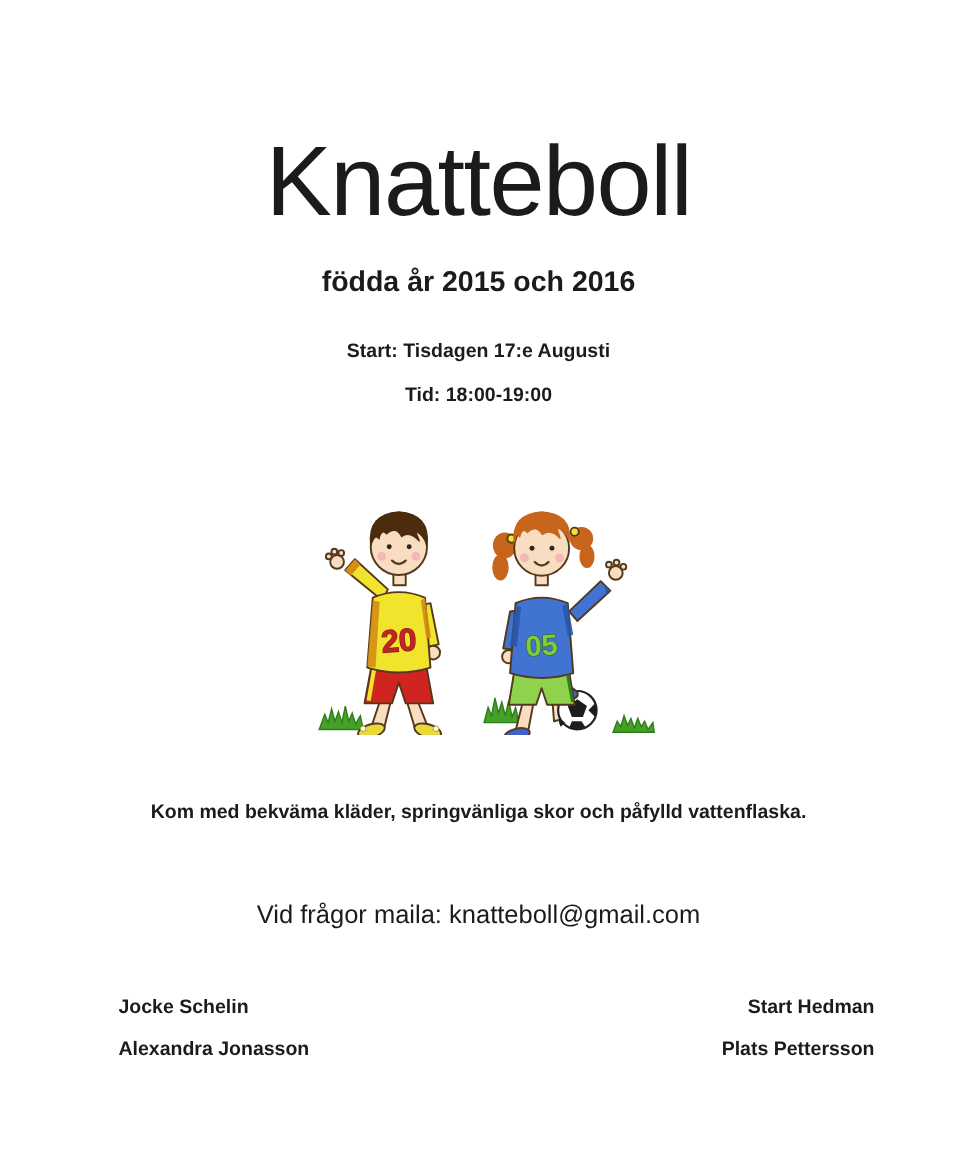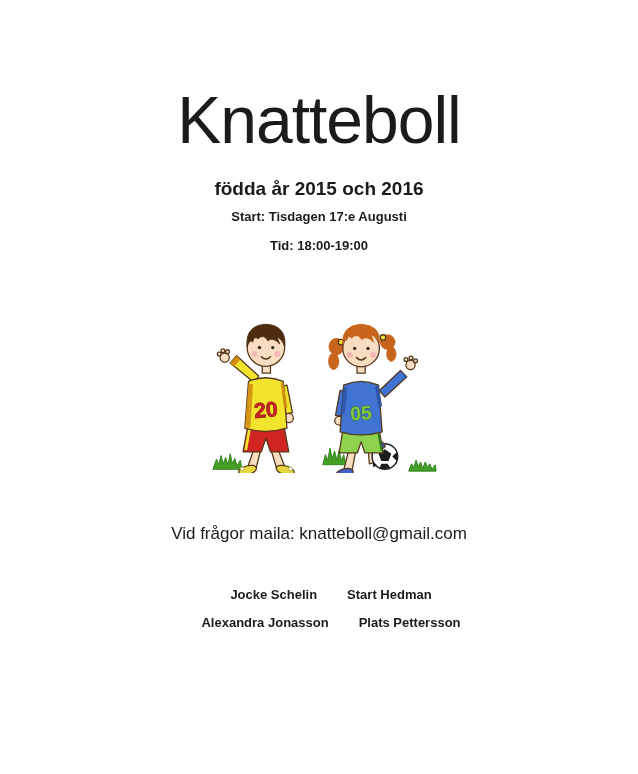--- a/index.html
+++ b/index.html
@@ -30,21 +30,21 @@
     font-size: 19px;
     font-weight: 700;
     line-height: 23px;
   }
   .detail {
     margin: 13px 0 0 0;
     font-size: 13px;
     font-weight: 600;
     line-height: 16px;
   }
-  .detail.first { margin-top: 9px; }
+  .detail.first { margin-top: 26px; }
   .illustration {
     display: block;
     margin: 45px auto 0 auto;
   }
   .note {
     margin: 43px 0 0 0;
     font-size: 13px;
     font-weight: 600;
     line-height: 16px;
   }
@@ -55,21 +55,21 @@
     line-height: 21px;
   }
   .organizers {
     margin: 43px 0 0 0;
     display: flex;
     flex-direction: column;
     gap: 12px;
   }
   .organizer-row {
     display: flex;
-    justify-content: center;
+    justify-content: space-between;
     gap: 30px;
     font-size: 13px;
     font-weight: 600;
     line-height: 16px;
     padding-left: 24px;
   }
 
   
   .outline  { stroke: var(--outline, #53381c); stroke-width: 1.4; stroke-linejoin: round; stroke-linecap: round; }
   .ball-ol  { stroke: #222; stroke-width: 1.6; }
@@ -210,20 +210,21 @@
       <circle class="f-cheek" cx="163.5" cy="61" r="3.2" opacity=".75"></circle>
       <circle class="f-cheek" cx="189" cy="61" r="3.2" opacity=".75"></circle>
       <path class="face-stroke" d="M171,64 Q176,69 181,64"></path>
     </g>
 
     <g>
       <path class="f-grass" d="M228,188 L231,180 L233.5,184 L236,176 L238.5,183 L241,178 L243.5,185 L246,178 L248.5,184 L251,180 L253.5,186 L257,181 L258,188 Z"></path>
     </g>
   </svg>
 
+  <div class="note">Kom med bekväma kläder, springvänliga skor och påfylld vattenflaska.</div>
 
   <div class="contact">Vid frågor maila: knatteboll@gmail.com</div>
 
   <div class="organizers">
     <div class="organizer-row">
       <span>Jocke Schelin</span>
       <span>Start Hedman</span>
     </div>
     <div class="organizer-row">
       <span>Alexandra Jonasson</span>

